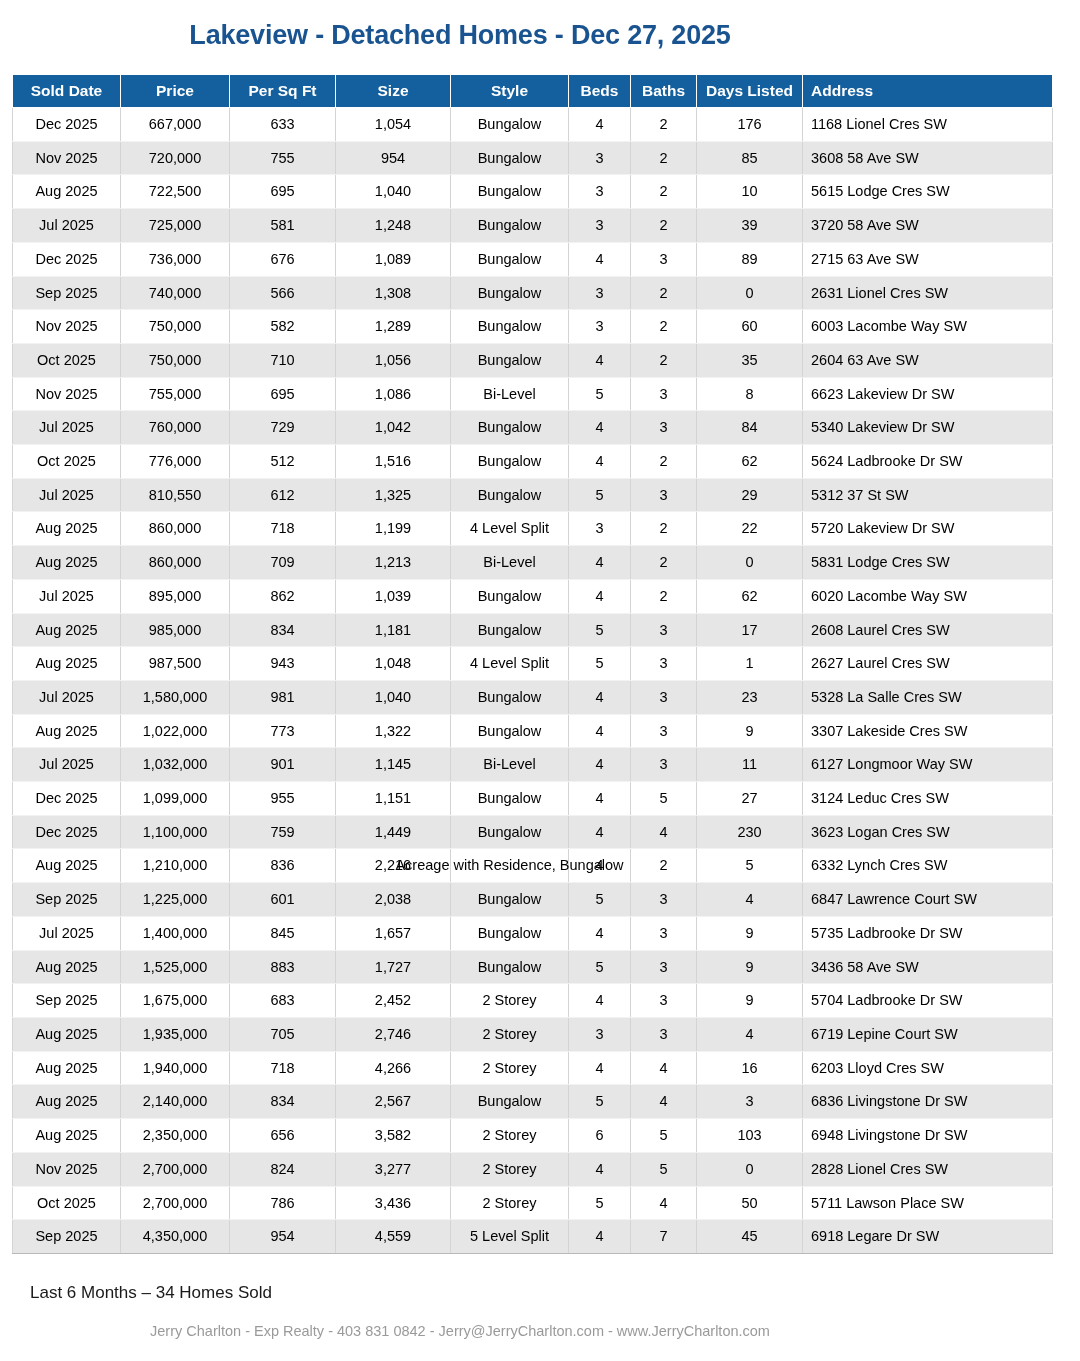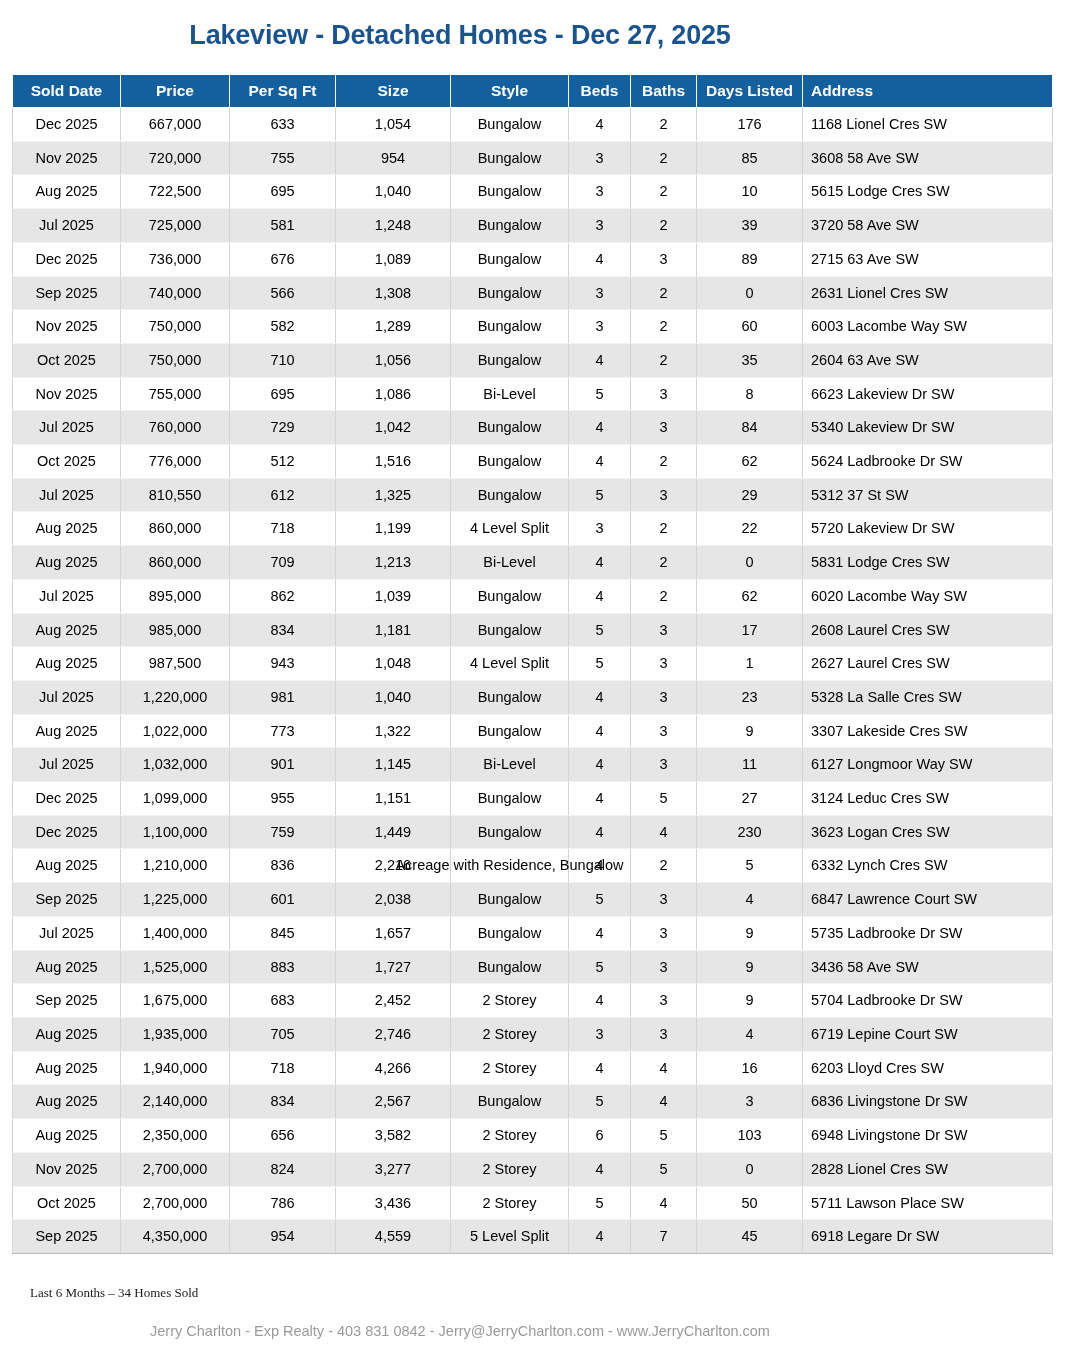--- a/index.html
+++ b/index.html
@@ -110,24 +110,23 @@
     top: 0;
     transform: translateX(-50%);
     white-space: nowrap;
     line-height: 32.7px;
     pointer-events: none;
   }
 
   
   .summary {
     margin: 24px 8px 0 30px;
-    font-size: 13px;
+    font-size: 17px;
     color: #1a1a1a;
     line-height: 30px;
-    font-family: Liberation Serif, serif;
   }
   .summary .line { white-space: nowrap; }
 
   
   .footer {
     position: absolute;
     left: 0;
     right: 0;
     bottom: 22px;
     text-align: center;
@@ -352,21 +351,21 @@
             <td>943</td>
             <td>1,048</td>
             <td>4 Level Split</td>
             <td>5</td>
             <td>3</td>
             <td>1</td>
             <td class="addr">2627 Laurel Cres SW</td>
           </tr>
           <tr>
             <td>Jul 2025</td>
-            <td>1,220,000</td>
+            <td>1,580,000</td>
             <td>981</td>
             <td>1,040</td>
             <td>Bungalow</td>
             <td>4</td>
             <td>3</td>
             <td>23</td>
             <td class="addr">5328 La Salle Cres SW</td>
           </tr>
           <tr>
             <td>Aug 2025</td>

